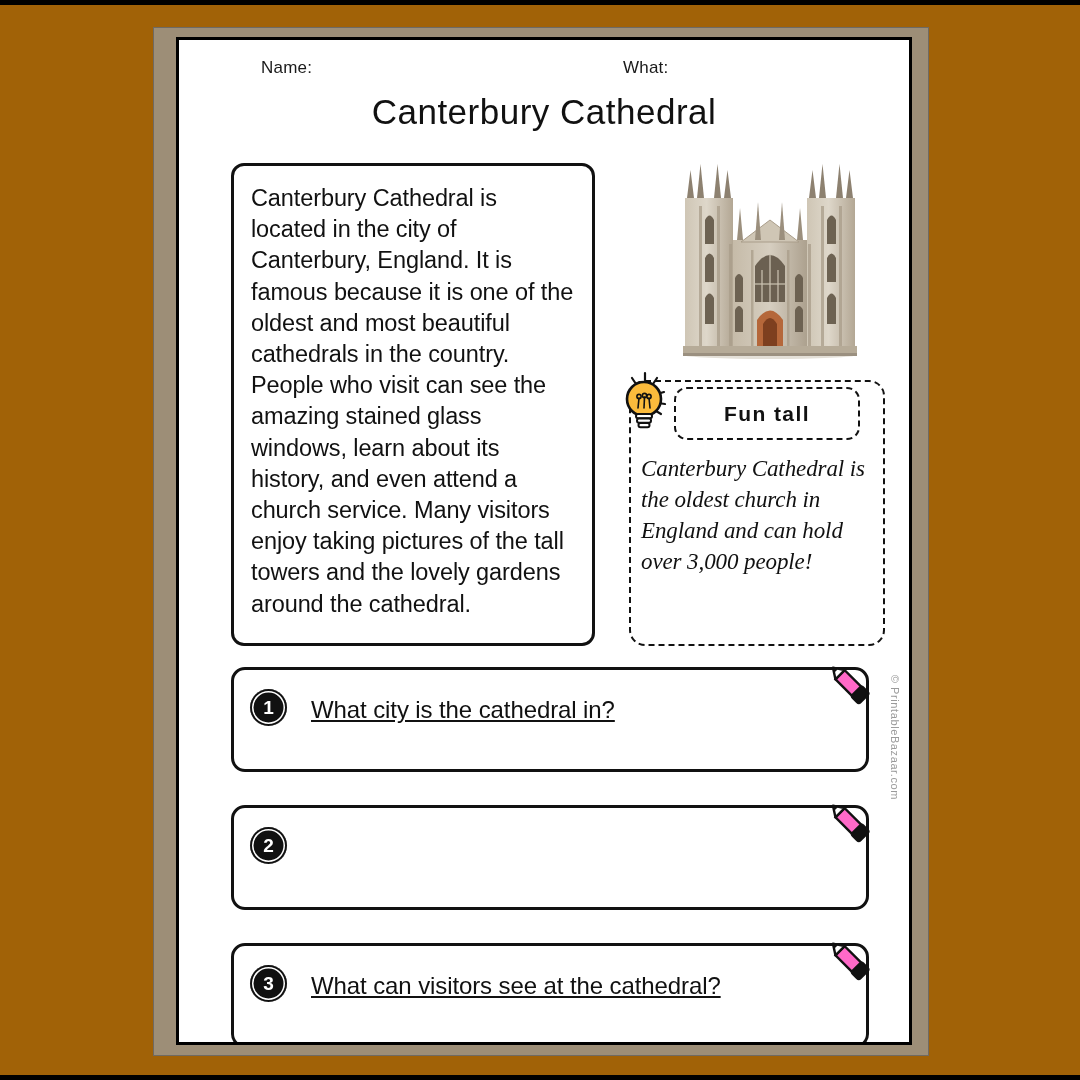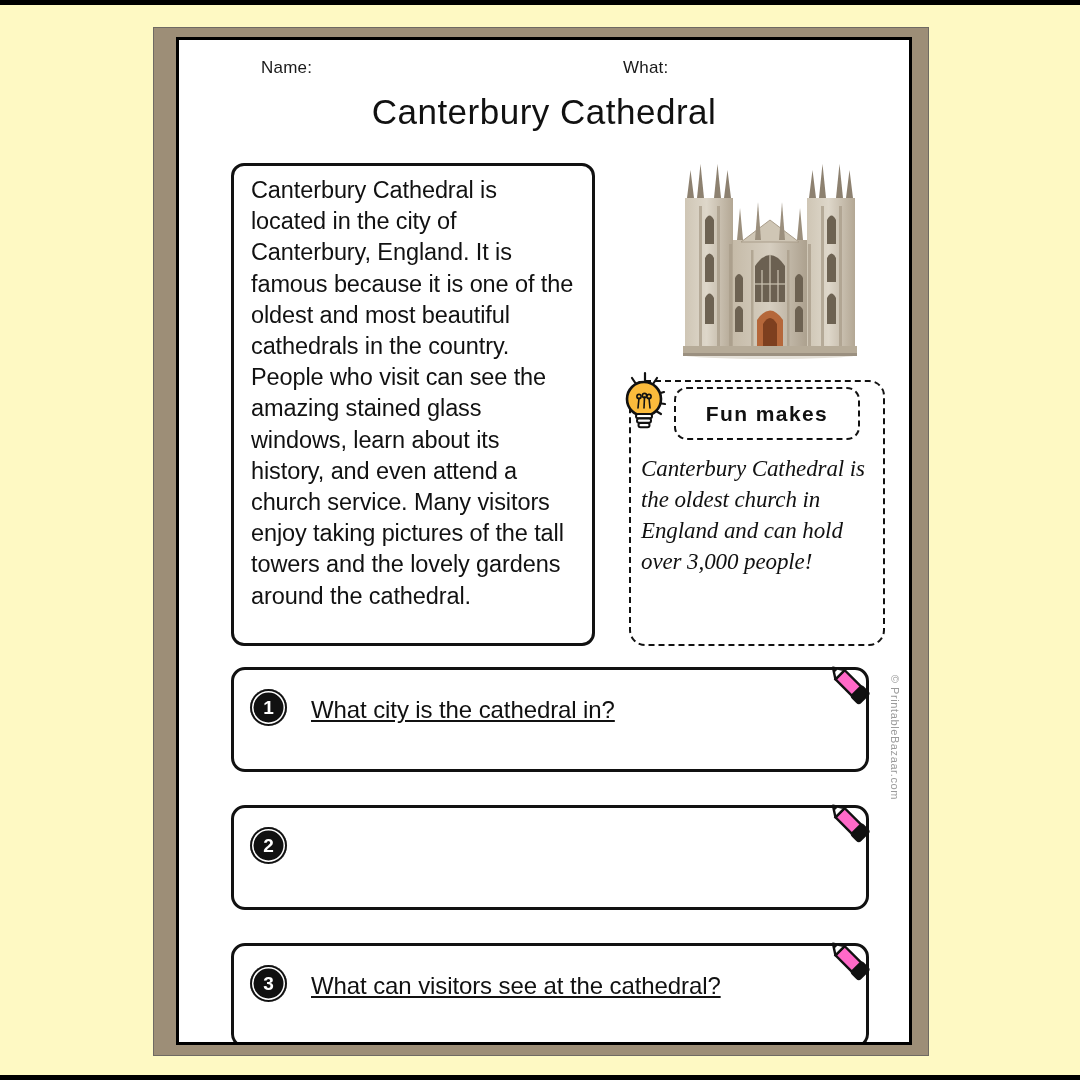--- a/index.html
+++ b/index.html
@@ -9,21 +9,21 @@
     height: 1080px;
     background: #ffffff;
     font-family: "Liberation Sans", sans-serif;
     overflow: hidden;
   }
 
   #canvas {
     position: relative;
     width: 1080px;
     height: 1080px;
-    background: #fef9c3;
+    background: #a16207;
   }
 
   
   .edge-bar {
     position: absolute;
     left: 0;
     width: 1080px;
     height: 5px;
     background: #000000;
   }
@@ -84,21 +84,21 @@
   
   #passage-box {
     position: absolute;
     left: 52px;
     top: 123px;
     width: 364px;
     height: 483px;
     border: 3px solid #111111;
     border-radius: 13px;
     background: #ffffff;
-    padding: 9px 15px 10px 17px;
+    padding: 17px 15px 10px 17px;
   }
   #passage-text {
     font-size: 23.5px;
     line-height: 31.2px;
     color: #111111;
     letter-spacing: -0.1px;
   }
 
   
   #cathedral-figure {
@@ -332,21 +332,21 @@
           <path d="M90 194 v-32 q13 -19 26 0 v32 Z" fill="#b5673a"></path>
           <path d="M96 194 v-28 q7 -12 14 0 v28 Z" fill="#7d3f1f"></path>
 
           <rect x="16" y="188" width="174" height="7" fill="#b6ab98"></rect>
           <rect x="16" y="195" width="174" height="3" fill="#9b9080"></rect>
         </svg>
       </div>
 
       <div id="funfact-box"></div>
       <div id="funfact-title-box">
-        <span id="funfact-title">Fun makes</span>
+        <span id="funfact-title">Fun tall</span>
       </div>
       <div id="funfact-text">Canterbury Cathedral is the oldest church in England and can hold over 3,000 people!</div>
 
       <div id="bulb-icon">
         <svg viewBox="0 0 58 66" xmlns="http://www.w3.org/2000/svg">
           <g stroke="#111111" stroke-width="2.2" stroke-linecap="round" fill="none">
             <line x1="26" y1="3" x2="26" y2="10"></line>
             <line x1="13" y1="8" x2="17" y2="14"></line>
             <line x1="38" y1="8" x2="34" y2="14"></line>
             <line x1="45" y1="22" x2="38" y2="24"></line>

